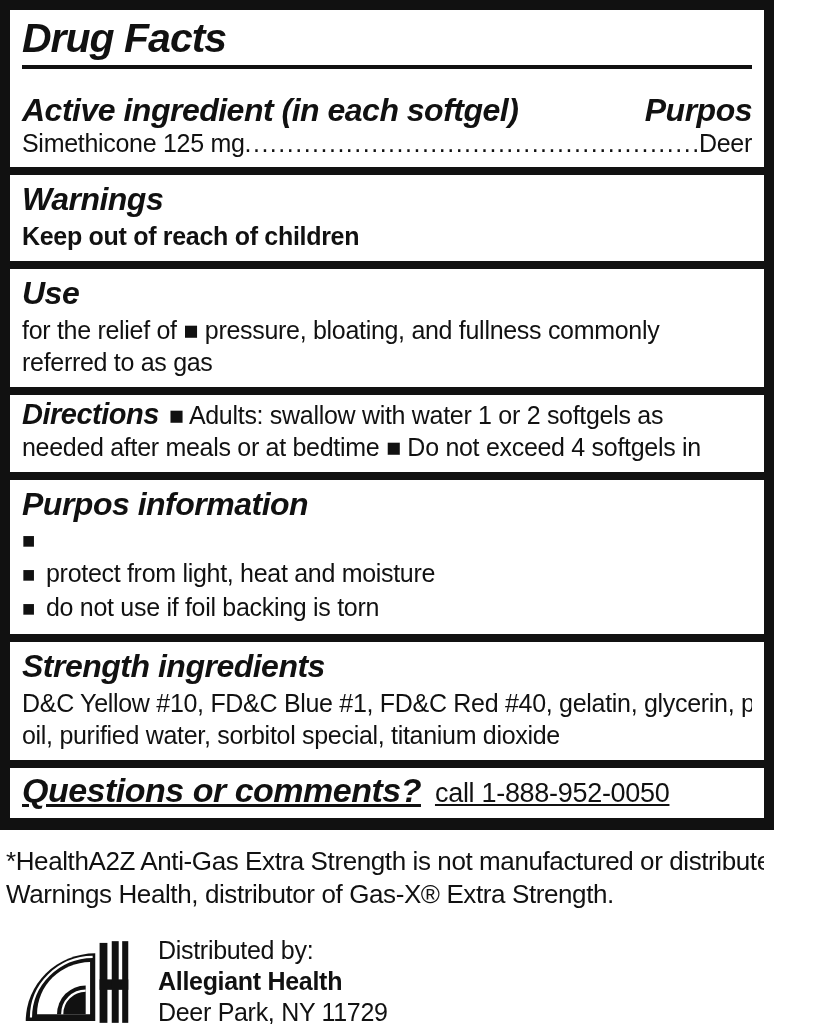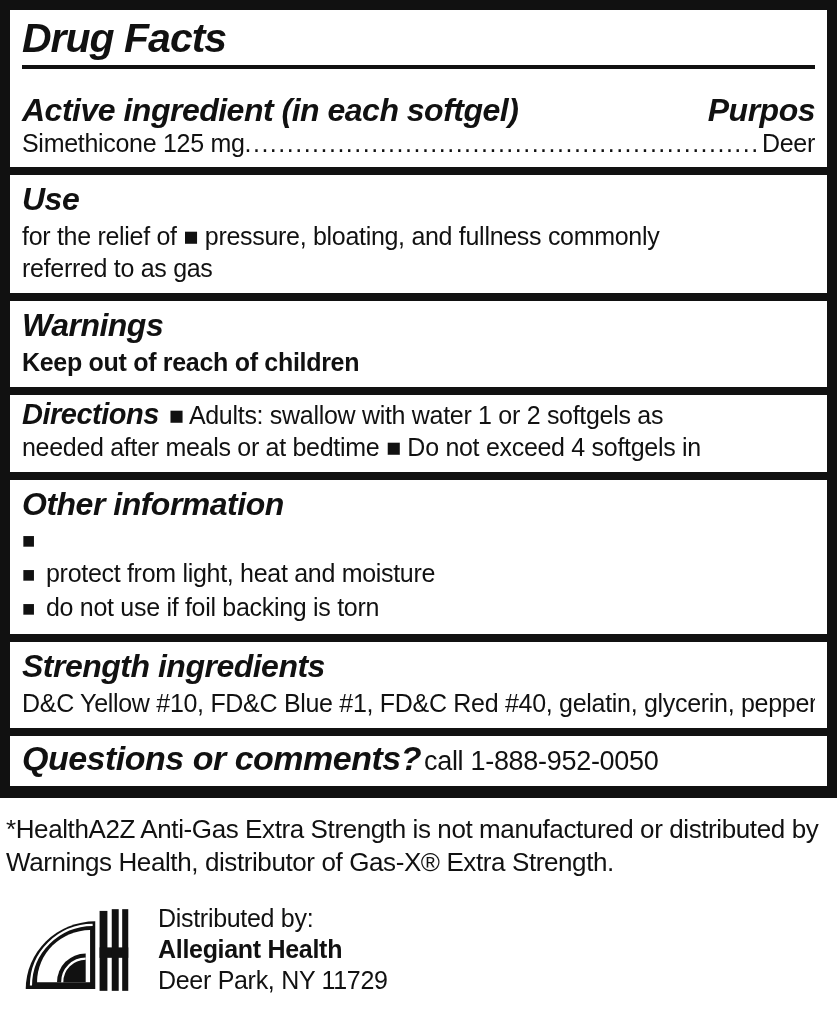--- a/index.html
+++ b/index.html
@@ -1,21 +1,21 @@
 <!DOCTYPE html>
 <html><head>
 <meta charset="utf-8">
 <style>
   html,body{margin:0;padding:0;background:#ffffff;}
   body{
     width:837px;height:1024px;overflow:hidden;
     font-family:"Liberation Sans",sans-serif;color:#111111;
     -webkit-font-smoothing:antialiased;
   }
-  .page{width:837px;height:1024px;background:#ffffff;}
+  .page{width:774px;height:1024px;background:#ffffff;}
 
   
   .facts-box{
     background:#111111;
     padding:10px 10px 12px 10px;
     display:flex;flex-direction:column;gap:8px;
   }
   .sec{background:#ffffff;padding:3px 12px 9px 12px;overflow:hidden;}
 
   h1{
@@ -38,21 +38,21 @@
   .bold{font-weight:bold;}
 
   .heading-row{display:flex;justify-content:space-between;align-items:baseline;margin-top:22px;}
   .leader-row{display:flex;align-items:baseline;font-size:25px;letter-spacing:-0.3px;}
   .leader-row .dots{flex:1 1 auto;overflow:hidden;white-space:nowrap;letter-spacing:1.5px;}
   .leader-row .name,.leader-row .val{flex:0 0 auto;}
 
   .bullet-line{display:flex;gap:11px;align-items:baseline;}
   .bullet{font-size:22px;flex:0 0 auto;}
 
-  .q-row{display:flex;align-items:baseline;gap:3px;}
+  .q-row{display:flex;align-items:baseline;gap:14px;text-decoration:underline;}
   .q-row h2{font-size:34px;margin:0;}
   .phone{font-size:27px;letter-spacing:-0.3px;}
 
   
   .footnote{margin:15px 10px 0 6px;font-size:26px;line-height:33px;letter-spacing:-0.4px;}
 
   .distributor{display:flex;align-items:center;gap:28px;margin:24px 0 0 24px;}
   .logo{flex:0 0 auto;display:block;}
   .dist-text div{font-size:25px;line-height:31px;letter-spacing:-0.3px;}
 </style>
@@ -71,62 +71,63 @@
         <h2 style="margin:0">Purpos</h2>
       </div>
       <div class="leader-row">
         <span class="name">Simethicone 125 mg</span>
         <span class="dots">......................................................................................................................................................</span>
         <span class="val">Deer</span>
       </div>
     </div>
 
     <div class="sec">
+      <h2>Warnings</h2>
+      <div class="body bold line">Keep out of reach of children</div>
+    </div>
+
+    <div class="sec">
       <h2>Use</h2>
       <div class="body">
         <div class="line">for the relief of ■ pressure, bloating, and fullness commonly</div>
         <div class="line">referred to as gas</div>
       </div>
-    </div>
-
-    <div class="sec">
-      <h2>Warnings</h2>
-      <div class="body bold line">Keep out of reach of children</div>
     </div>
 
     <div class="sec">
       <div class="body">
         <div class="line">
           <span class="inline-h">Directions</span><span>■ Adults: swallow with water 1 or 2 softgels as</span>
         </div>
         <div class="line">needed after meals or at bedtime ■ Do not exceed 4 softgels in</div>
       </div>
     </div>
 
     <div class="sec">
-      <h2>Other information</h2>
+      <h2>Purpos information</h2>
       <div class="body">
         <div class="bullet-line">
           <span class="bullet">■</span>
         </div>
         <div class="bullet-line">
           <span class="bullet">■</span>
           <span class="line">protect from light, heat and moisture</span>
         </div>
         <div class="bullet-line">
           <span class="bullet">■</span>
           <span class="line">do not use if foil backing is torn</span>
         </div>
       </div>
     </div>
 
     <div class="sec">
       <h2>Strength ingredients</h2>
       <div class="body">
         <div class="line">D&amp;C Yellow #10, FD&amp;C Blue #1, FD&amp;C Red #40, gelatin, glycerin, peppermi</div>
+        <div class="line">oil, purified water, sorbitol special, titanium dioxide</div>
       </div>
     </div>
 
     <div class="sec">
       <div class="q-row">
         <h2>Questions or comments?</h2>
         <span class="phone">call 1-888-952-0050</span>
       </div>
     </div>
 

